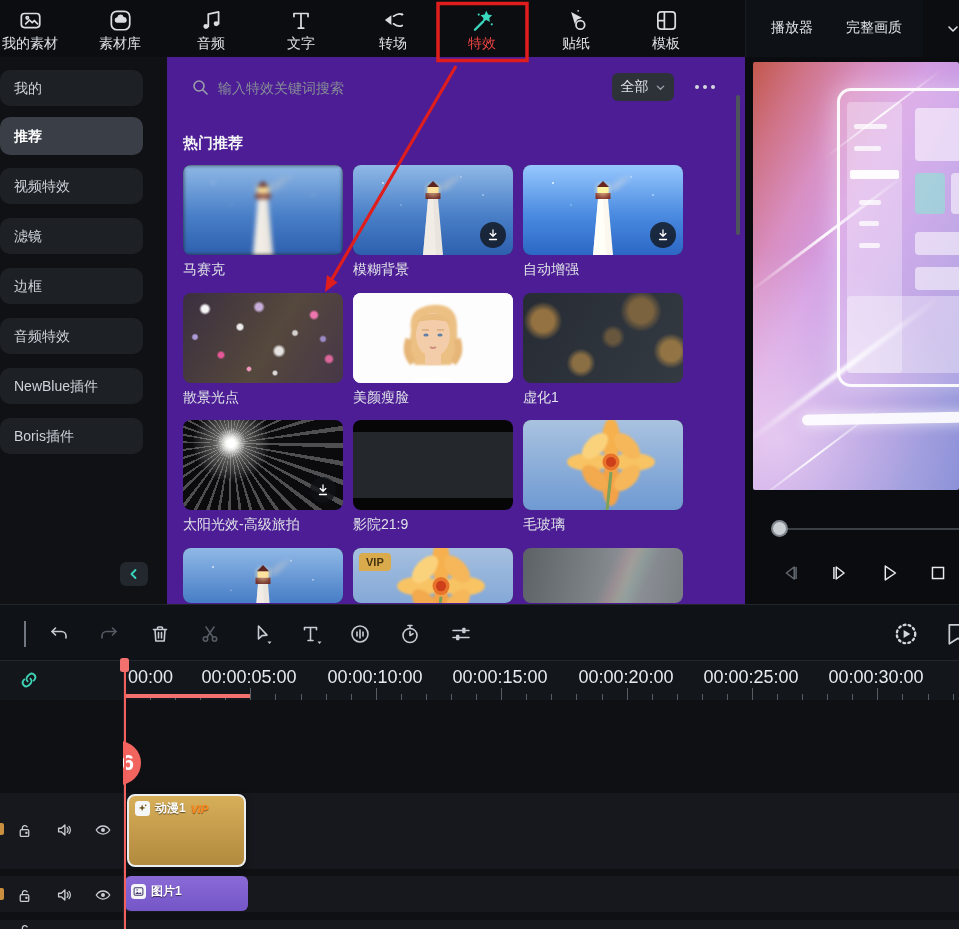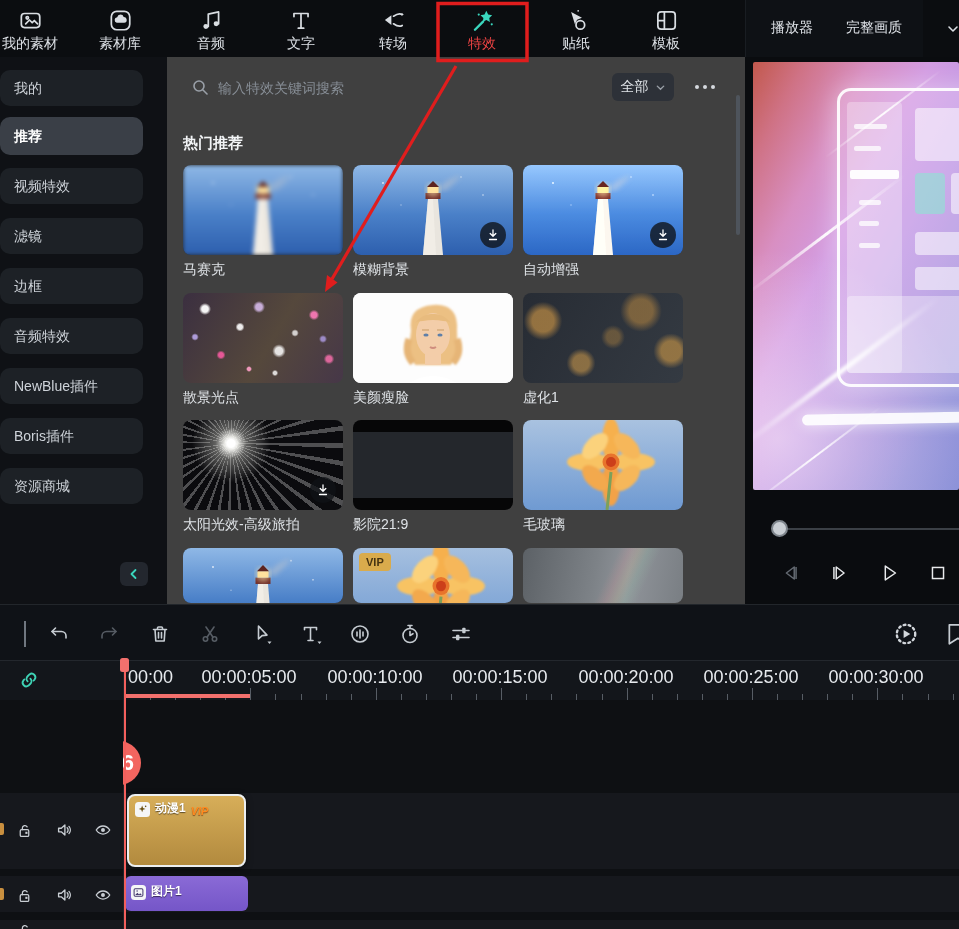--- a/index.html
+++ b/index.html
@@ -16,21 +16,21 @@
 svg.ic{stroke:#d9dde2;fill:none;stroke-width:1.6;stroke-linecap:round;stroke-linejoin:round}
 .ph-title{position:absolute;top:19px;font-size:14px;color:#dfe3e8}
 
 .annot{position:absolute;left:0;top:0;width:959px;height:929px;pointer-events:none;z-index:60}
 
 .sidebar{position:absolute;left:0;top:57px;width:196px;height:547px;background:#0f1115;border-right:1px solid #22262c}
 .side-item{position:absolute;left:0;width:143px;height:36px;background:#1d2126;border-radius:10px;font-size:14px;color:#ced3d9;line-height:36px;padding-left:14px;cursor:pointer}
 .side-item.active{background:#3a3f47;color:#fff;font-weight:bold;height:38px;line-height:38px}
 .collapse-btn{position:absolute;left:120px;top:505px;width:28px;height:24px;background:#23272e;border-radius:6px;display:flex;align-items:center;justify-content:center;cursor:pointer}
 
-.content{position:absolute;left:167px;top:57px;width:578px;height:547px;background:#404040;overflow:hidden}
+.content{position:absolute;left:167px;top:57px;width:578px;height:547px;background:#4c1d95;overflow:hidden}
 .search-ph{position:absolute;left:51px;top:23px;font-size:14px;color:#878e96}
 .filter-pill{position:absolute;left:445px;top:16px;width:62px;height:28px;background:#2d3138;border-radius:6px;display:flex;align-items:center;justify-content:center;gap:6px;cursor:pointer}
 .filter-pill span{font-size:14px;color:#e0e4e8}
 .dots{position:absolute;left:528px;top:28px;display:flex;gap:4px;cursor:pointer}
 .dots i{width:4px;height:4px;border-radius:50%;background:#d5d9de}
 .sec-title{position:absolute;left:16px;top:77px;font-size:15px;font-weight:bold;color:#f2f4f6}
 .thumb{position:absolute;width:160px;height:90px;border-radius:8px;overflow:hidden;background:#23262b;cursor:pointer}
 .thumb svg{display:block}
 .tlabel{position:absolute;font-size:14px;color:#dfe3e7;white-space:nowrap}
 .dl-badge{position:absolute;width:26px;height:26px;border-radius:50%;background:rgba(16,18,22,.78);display:flex;align-items:center;justify-content:center}
@@ -95,21 +95,21 @@
 .tracks-bg{position:absolute;left:0;top:700px;width:959px;height:229px;background:#0e1013}
 .rowstrip{position:absolute;left:0;width:959px;background:#16181d}
 .gutter-div{position:absolute;left:123px;top:660px;width:1px;height:269px;background:#20242a}
 .red-bar{position:absolute;left:125px;top:694px;width:125px;height:4px;background:#f2706d;z-index:5}
 .playhead-line{position:absolute;left:124px;top:659px;width:2px;height:270px;background:#f25f5c;z-index:30}
 .playhead-flag{position:absolute;left:120px;top:658px;width:9px;height:14px;background:#f2706d;border-radius:2.5px;z-index:31}
 .tracks-clip{position:absolute;left:123px;top:660px;width:836px;height:269px;overflow:hidden;z-index:20}
 .ph-badge{position:absolute;left:-26px;top:81px;width:44px;height:44px;border-radius:50%;background:#f2655f;color:#fff;z-index:21}
 .ph-badge span{position:absolute;right:7px;top:9px;font-size:22px;font-weight:bold}
 .clip{position:absolute;cursor:pointer}
-.clip-head{display:flex;align-items:flex-end;gap:5px;padding:4px 6px}
+.clip-head{display:flex;align-items:center;gap:5px;padding:4px 6px}
 .clip-ic{width:15px;height:15px;background:#f5f6f7;border-radius:3.5px;display:flex;align-items:center;justify-content:center;flex:none}
 .clip-label{font-size:12px;color:#fff;font-weight:bold;text-shadow:0 1px 1px rgba(0,0,0,.55);white-space:nowrap}
 .clip-vip{font-size:11px;font-style:italic;font-weight:900;color:#ff8a1e;text-shadow:0 1px 1px rgba(90,30,0,.6)}
 .trk-ic{position:absolute;width:18px;height:18px;display:flex;align-items:center;justify-content:center;cursor:pointer}
 svg.gi{stroke:#c9ced4;fill:none;stroke-width:1.5;stroke-linecap:round;stroke-linejoin:round}
 .orange-sliver{position:absolute;left:0;width:4px;height:12px;background:#c98f3f;border-radius:0 2px 2px 0}
 </style>
 </head>
 <body>
 
@@ -259,21 +259,20 @@
 
   <div class="sidebar">
     <div class="side-item" style="top:13px">我的</div>
     <div class="side-item active" style="top:60px">推荐</div>
     <div class="side-item" style="top:111px">视频特效</div>
     <div class="side-item" style="top:161px">滤镜</div>
     <div class="side-item" style="top:211px">边框</div>
     <div class="side-item" style="top:261px">音频特效</div>
     <div class="side-item" style="top:311px">NewBlue插件</div>
     <div class="side-item" style="top:361px">Boris插件</div>
-    <div class="side-item" style="top:411px">资源商城</div>
     <div class="collapse-btn">
       <svg width="12" height="12" viewBox="0 0 12 12">
           <path d="M7.5 2 3.5 6l4 4" stroke="#3ad6bd" stroke-width="1.8" fill="none" stroke-linecap="round" stroke-linejoin="round"></path>
         </svg>
     </div>
   </div>
 
   <div class="content">
     <svg class="ic" style="position:absolute;left:25px;top:22px" width="17" height="17" viewBox="0 0 17 17">
         <circle cx="7" cy="7" r="5" stroke="#9aa0a8"></circle>

